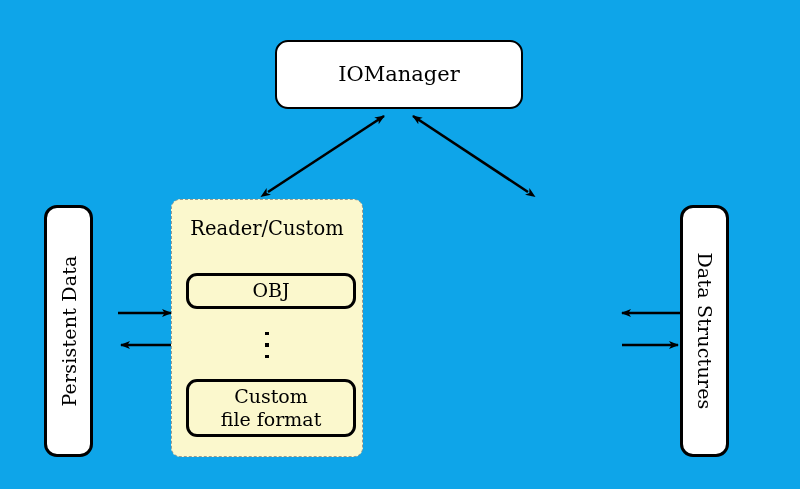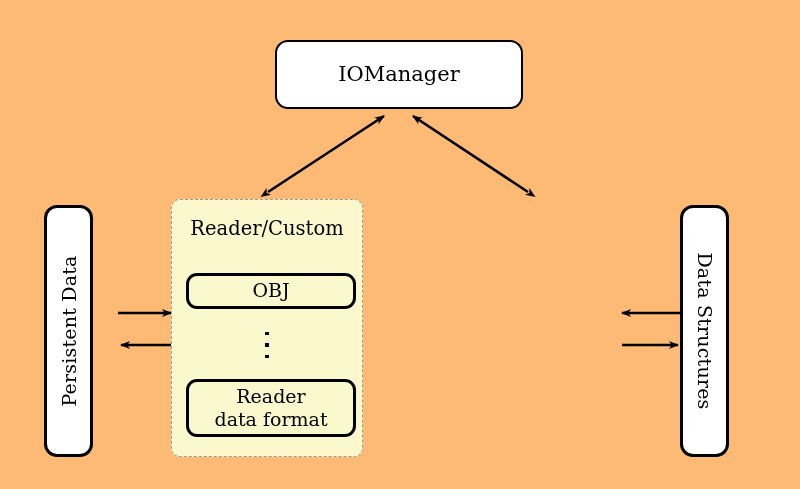--- a/index.html
+++ b/index.html
@@ -4,21 +4,21 @@
 <style>
   html, body {
     margin: 0;
     padding: 0;
     background: #ffffff;
   }
   #stage {
     position: relative;
     width: 800px;
     height: 489px;
-    background: #fdba74;
+    background: #0ea5e9;
     overflow: hidden;
     font-family: "DejaVu Serif", "Liberation Serif", serif;
     color: #000000;
   }
 
   
   .rbox {
     position: absolute;
     box-sizing: border-box;
     border: 2.6px solid #000000;
@@ -206,20 +206,20 @@
     </div>
 
     <div class="vdots">
       <i></i>
       <i></i>
       <i></i>
     </div>
 
     <div class="module-box module-bottom">
       <span>
-        <span>Reader</span><br>
-        <span>data format</span>
+        <span>Custom</span><br>
+        <span>file format</span>
       </span>
     </div>
   </div>
 
 
 </div>
 
 </body></html>

